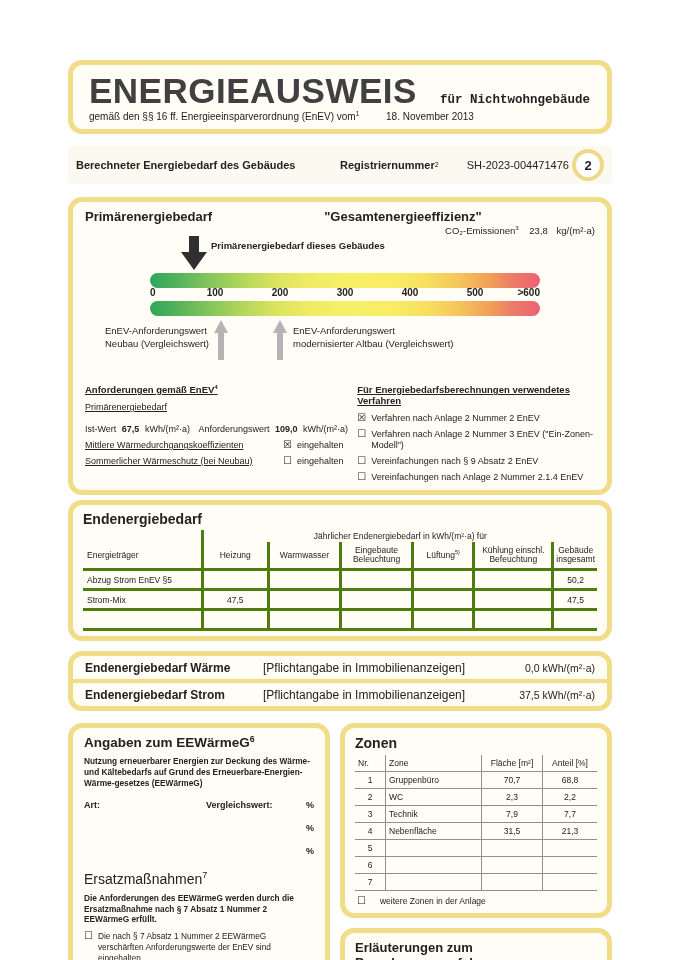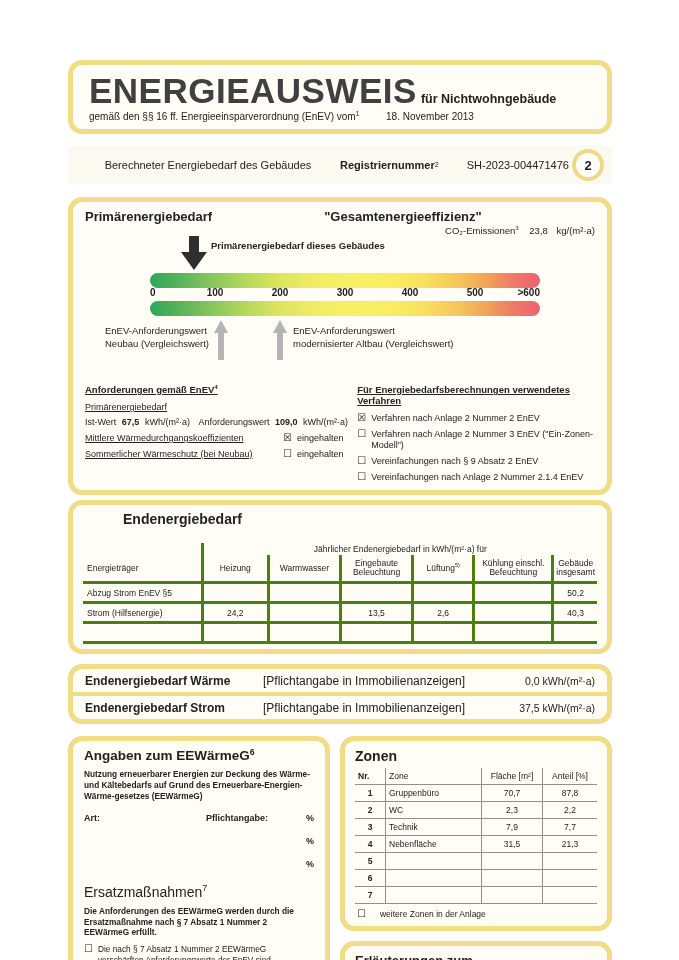--- a/index.html
+++ b/index.html
@@ -5,28 +5,28 @@
   html,body{margin:0;padding:0;background:#e8e8e8;}
   .page{width:679px;height:960px;box-sizing:border-box;margin:0 auto;background:#ffffff;
         padding:60px 67px 8px 68px;font-family:"Liberation Sans",sans-serif;color:#222;overflow:hidden;position:relative;}
   .box{border:5px solid #f1dc87;border-radius:14px;background:#fffdf6;box-sizing:border-box;}
   sup{font-size:65%;vertical-align:super;line-height:0;}
 
   
   .header-box{padding:8px 16px 7px;}
   .title-row{display:flex;align-items:baseline;}
   .main-title{font-size:35px;font-weight:bold;color:#404040;letter-spacing:.5px;line-height:1;}
-  .title-sub{font-size:12.5px;font-weight:bold;margin-left:4px;}
+  .title-sub{font-size:12.5px;font-weight:bold;margin-left:23px;font-family:Liberation Mono, monospace;}
   .law-line{font-size:10px;margin-top:3px;}
   .law-date{margin-left:24px;}
 
   
   .meta-bar{display:flex;align-items:center;margin-top:12px;background:#fbf9f0;border-radius:4px;
             padding:2px 8px;font-size:11px;height:34px;}
-  .meta-label{font-weight:normal;width:264px;text-align:center;}
+  .meta-label{font-weight:bold;width:264px;}
   .reg-label{font-weight:bold;}
   .reg-value{margin-left:28px;}
   .page-circle{margin-left:auto;width:24px;height:24px;border:4px solid #eed98a;border-radius:50%;
                background:#fff;display:flex;align-items:center;justify-content:center;font-weight:bold;font-size:13px;}
 
   
   .section{margin-top:13px;padding:7px 12px;}
   .sec-head{display:flex;font-size:13px;font-weight:bold;}
   .sec-quote{margin-left:112px;}
   .co2-line{text-align:right;font-size:9.5px;margin-top:1px;}
@@ -47,32 +47,32 @@
   .t6{left:100%;transform:translateX(-100%);}
   .g-arrow{position:absolute;top:84px;}
   .g1{left:129px;}.g2{left:188px;}
   .marker{position:absolute;top:88px;font-size:9.5px;line-height:1.4;}
   .m1{left:20px;}.m2{left:208px;}
 
   .anf-grid{display:flex;margin-top:2px;font-size:9px;}
   .anf-left{width:53%;}
   .anf-h{font-weight:bold;text-decoration:underline;font-size:9.5px;}
   .anf-sub{text-decoration:underline;margin-top:7px;}
-  .ist-line{margin-top:5px;}
+  .ist-line{margin-top:12px;}
   .ist-line b{margin:0 3px;}
   .anf-row{display:flex;margin-top:6px;align-items:center;}
   .anf-row .lbl{text-decoration:underline;width:198px;}
   .cb{font-family:"DejaVu Sans",sans-serif;font-size:10px;line-height:1;margin-right:5px;flex:0 0 auto;}
   .verf{width:47%;padding-left:4px;}
   .verf-h{font-weight:bold;text-decoration:underline;font-size:9.5px;margin-bottom:7px;}
   .verf-item{display:flex;margin-top:4px;line-height:1.3;}
 
   
-  .ee-title{font-size:14px;font-weight:bold;margin-left:40px;}
-  .ee-table{width:100%;border-collapse:collapse;margin-top:16px;font-size:8.5px;}
+  .ee-title{font-size:14px;font-weight:bold;}
+  .ee-table{width:100%;border-collapse:collapse;margin-top:3px;font-size:8.5px;}
   .ee-table td,.ee-table th{border:3px solid #4d7c0f;padding:1px 2px;text-align:center;vertical-align:middle;font-weight:normal;}
   .ee-table tr td:first-child,.ee-table tr th:first-child{border-left:none;text-align:left;padding-left:4px;}
   .ee-table tr td:last-child,.ee-table tr th:last-child{border-right:none;}
   .ee-table .r0 td{border-top:none;border-bottom:none;}
   .ee-table .r1 th{border-top:none;height:24px;line-height:1.15;}
   .ee-table .dr td{height:15px;}
   .c1{width:122px;}.c2{width:64px;}.c3{width:68px;}.c4{width:68px;}.c5{width:58px;}.c6{width:76px;}
 
   
   .summary{margin-top:10px;padding:0 12px;}
@@ -96,21 +96,21 @@
   .art-row .pct{margin-left:auto;}
   .pct-row{text-align:right;font-size:9px;font-weight:bold;margin-top:13px;}
   .ersatz-title{font-size:14px;font-weight:normal;margin-top:15px;}
   .ersatz-intro{font-size:8.3px;font-weight:bold;margin-top:6px;line-height:1.3;}
   .cb-item{display:flex;font-size:8.3px;margin-top:6px;line-height:1.3;}
 
   
   .z-title{font-size:14px;font-weight:bold;}
   .z-table{width:100%;border-collapse:collapse;font-size:8.5px;margin-top:4px;}
   .z-table td,.z-table th{border:1px solid #909090;padding:1px 3px;font-weight:normal;height:14px;vertical-align:middle;}
-  .z-table tr td:first-child,.z-table tr th:first-child{border-left:none;font-weight:bold;}
+  .z-table tr td:first-child,.z-table tr th:first-child{border-left:none;}
   .z-table tr td:last-child,.z-table tr th:last-child{border-right:none;}
   .z-table .zh th{border-top:none;text-align:left;}
   .z-nr{width:24px;text-align:center;}
   .z-zone{text-align:left;padding-left:14px;}
   .z-num{width:54px;text-align:center;}
   .z-num2{width:48px;text-align:center;}
   .z-footer{display:flex;align-items:center;font-size:8.5px;margin-top:5px;padding-left:2px;}
   .z-footer .cb{margin-right:14px;}
 
   .erl-title{font-size:13px;font-weight:bold;}
@@ -253,27 +253,27 @@
       <tr class="dr">
         <td>Abzug Strom EnEV §5</td>
         <td></td>
         <td></td>
         <td></td>
         <td></td>
         <td></td>
         <td>50,2</td>
       </tr>
       <tr class="dr">
-        <td>Strom (Hilfsenergie)</td>
-        <td>24,2</td>
-        <td></td>
-        <td>13,5</td>
-        <td>2,6</td>
-        <td></td>
-        <td>40,3</td>
+        <td>Strom-Mix</td>
+        <td>47,5</td>
+        <td></td>
+        <td></td>
+        <td></td>
+        <td></td>
+        <td>47,5</td>
       </tr>
       <tr class="dr">
         <td></td>
         <td></td>
         <td></td>
         <td></td>
         <td></td>
         <td></td>
         <td></td>
       </tr>
@@ -295,21 +295,21 @@
     </div>
   </div>
 
   <div class="bottom">
 
     <div class="box left-box">
       <div class="eew-title"><span>Angaben zum EEWärmeG</span><sup>6</sup></div>
       <div class="eew-intro">Nutzung erneuerbarer Energien zur Deckung des Wärme-und Kältebedarfs auf Grund des Erneuerbare-Energien-Wärme-gesetzes (EEWärmeG)</div>
       <div class="art-row">
         <span class="art">Art:</span>
-        <span>Pflichtangabe:</span>
+        <span>Vergleichswert:</span>
         <span class="pct">%</span>
       </div>
       <div class="pct-row">%</div>
       <div class="pct-row">%</div>
 
       <div class="ersatz-title"><span>Ersatzmaßnahmen</span><sup>7</sup></div>
       <div class="ersatz-intro">Die Anforderungen des EEWärmeG werden durch die Ersatzmaßnahme nach § 7 Absatz 1 Nummer 2 EEWärmeG erfüllt.</div>
 
       <div class="cb-item">
         <span class="cb">☐</span>
@@ -326,21 +326,21 @@
               <tr class="zh">
             <th class="z-nr">Nr.</th>
             <th>Zone</th>
             <th class="z-num" style="text-align:center;">Fläche [m²]</th>
             <th class="z-num2" style="text-align:center;">Anteil [%]</th>
           </tr>
           <tr>
             <td class="z-nr">1</td>
             <td class="z-zone">Gruppenbüro</td>
             <td class="z-num">70,7</td>
-            <td class="z-num2">87,8</td>
+            <td class="z-num2">68,8</td>
           </tr>
           <tr>
             <td class="z-nr">2</td>
             <td class="z-zone">WC</td>
             <td class="z-num">2,3</td>
             <td class="z-num2">2,2</td>
           </tr>
           <tr>
             <td class="z-nr">3</td>
             <td class="z-zone">Technik</td>

